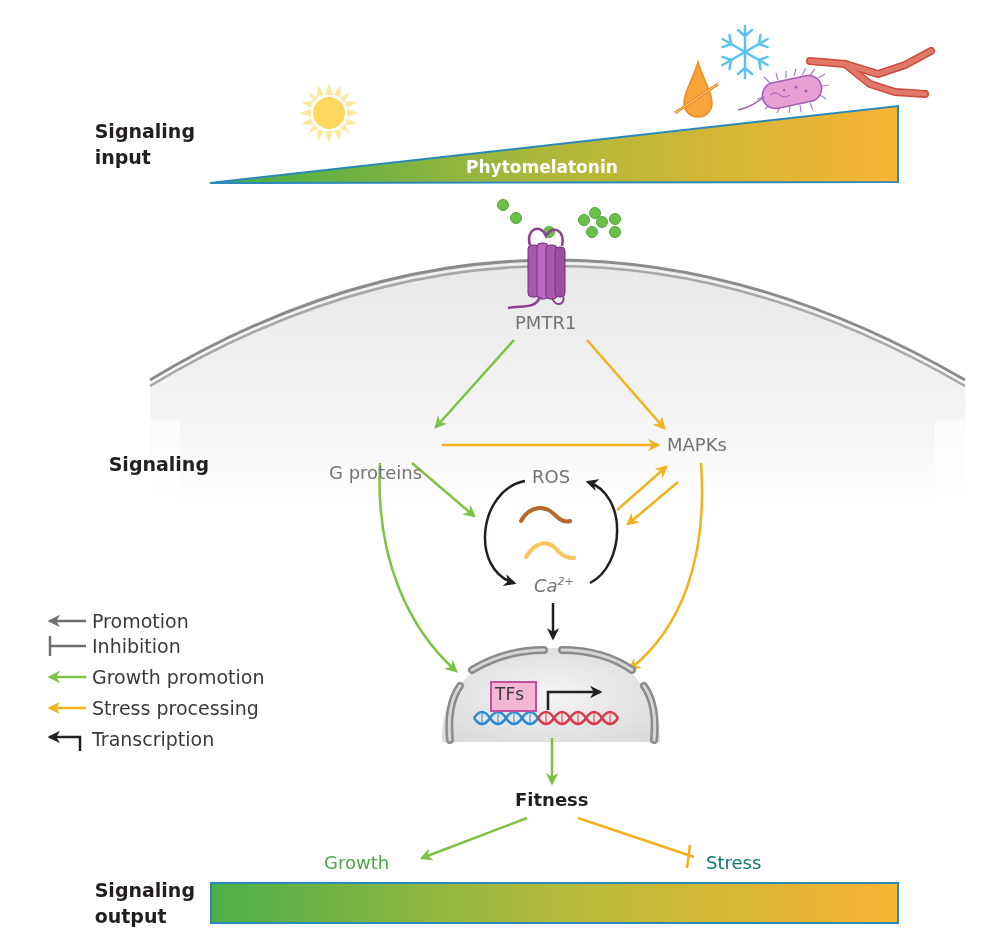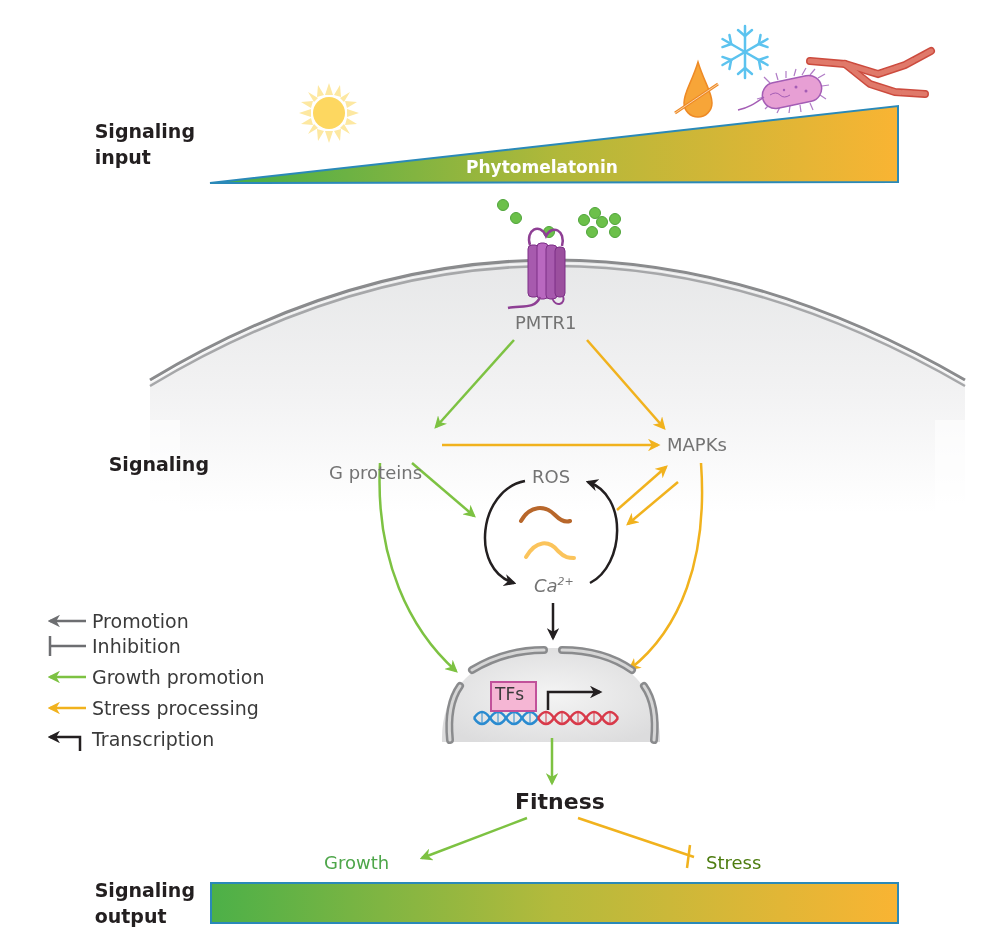--- a/index.html
+++ b/index.html
@@ -247,23 +247,23 @@
 <div class="lbl node" style="left:515px; top:312px;">PMTR1</div>
 <div class="lbl node" style="left:329px; top:434px;margin-top:28px;">G proteins</div>
 <div class="lbl node" style="left:667px; top:434px;">MAPKs</div>
 <div class="lbl node" style="left:532px; top:466px;">ROS</div>
 <div class="lbl node" style="left:534px; top:575px;font-style:italic;">
   <span>Ca</span><sup style="font-size:11px;">2+</sup>
 </div>
 <div class="lbl" style="left:495px; top:684px; font-size:17px; color:#3a3a3a;">TFs</div>
 
 
-<div class="lbl" style="left:515px; top:789px; font-size:22px; font-weight:bold; color:#231f20;">Fitness</div>
+<div class="lbl" style="left:515px; top:789px; font-size:18px; font-weight:bold; color:#231f20;">Fitness</div>
 <div class="lbl" style="left:324px; top:852px; font-size:18px; color:#4ea64a;">Growth</div>
-<div class="lbl" style="left:706px; top:852px; font-size:18px; color:#4d7c0f;">Stress</div>
+<div class="lbl" style="left:706px; top:852px; font-size:18px; color:#0f766e;">Stress</div>
 
 <div>
   <div class="legend-item" style="top:607px;">
     <svg viewBox="0 0 48 28">
           <line x1="46" y1="14" x2="10" y2="14" stroke="#6d6e71" stroke-width="2.5" marker-end="url(#mGray)"></line>
         </svg>
     <span>Promotion</span>
   </div>
   <div class="legend-item" style="top:632px;">
     <svg viewBox="0 0 48 28">

